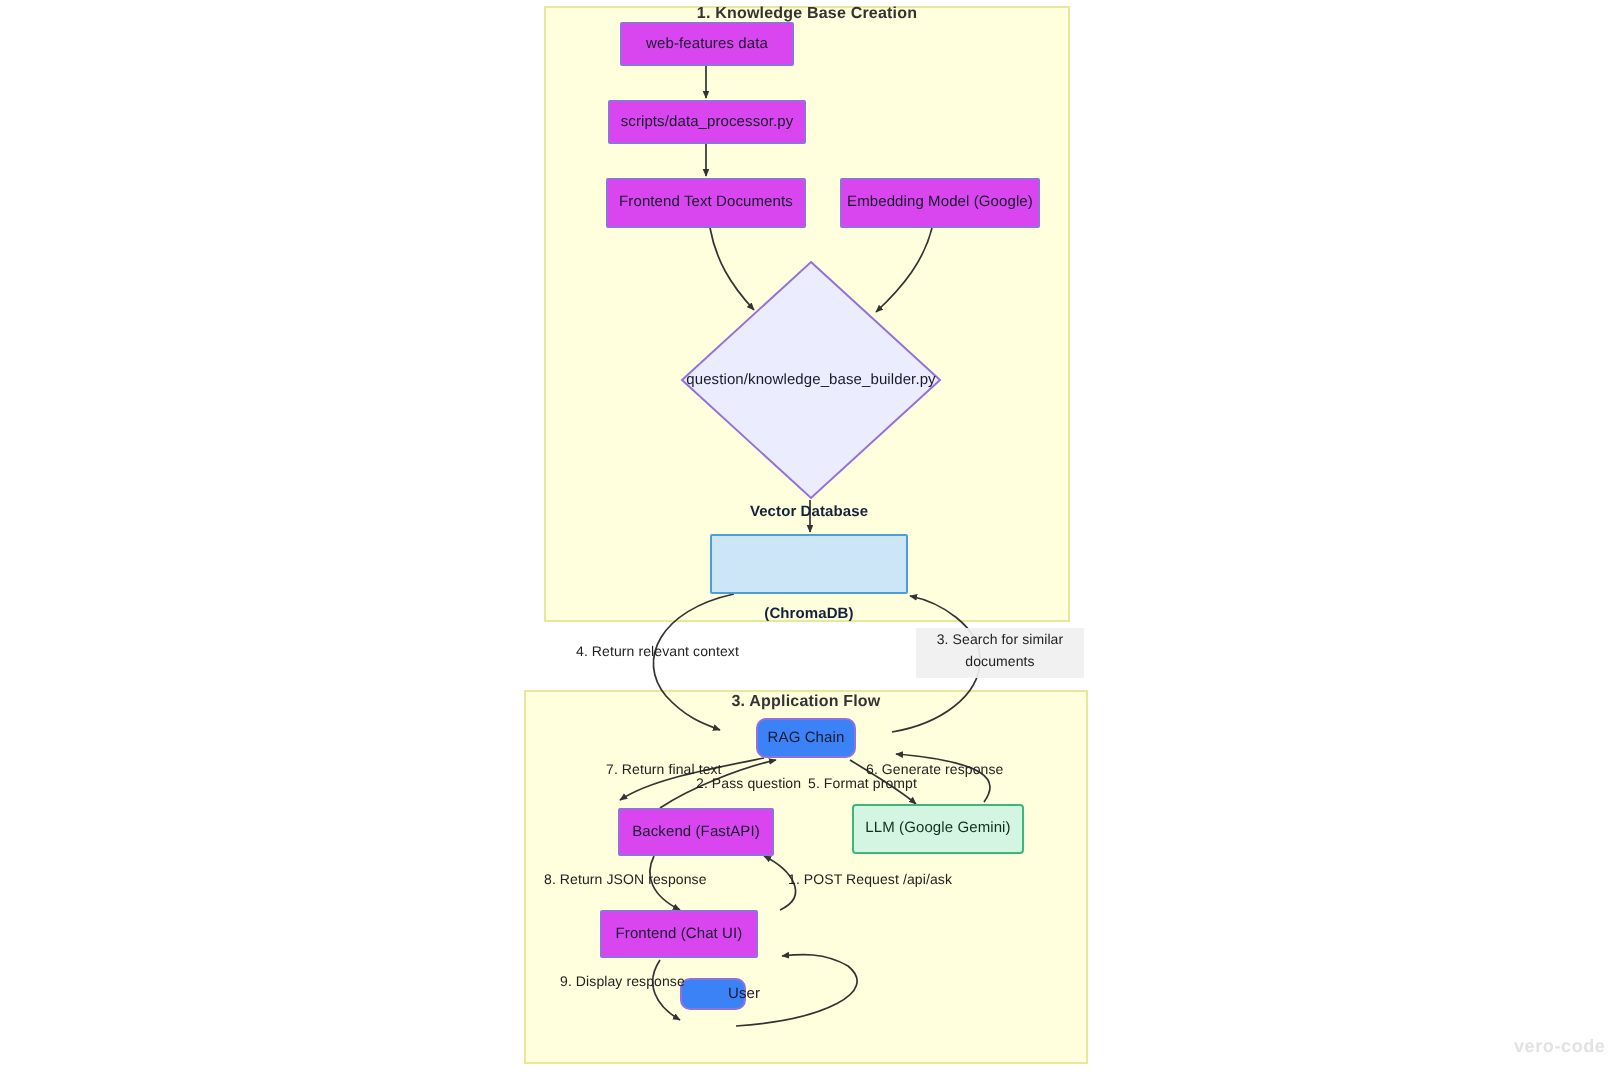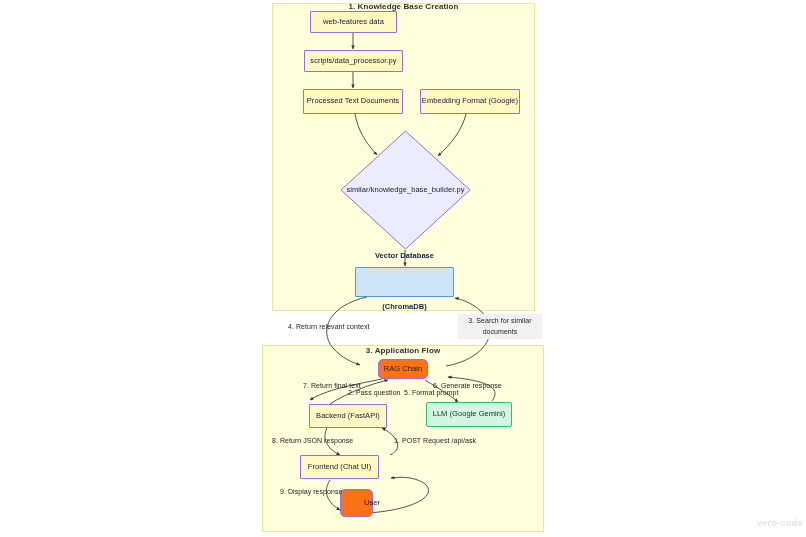--- a/index.html
+++ b/index.html
@@ -47,26 +47,26 @@
     flex-direction: column;
     align-items: center;
     justify-content: center;
     text-align: center;
     font-size: 7.5px;
     line-height: 1.45;
     color: #1a1a2e;
     letter-spacing: 0.05px;
   }
   .node-rect {
-    background: #fef9c3;
+    background: #d946ef;
     border: 1px solid #9370db;
     border-radius: 1px;
   }
   .node-round {
-    background: #f97316;
+    background: #3b82f6;
     border: 1px solid #9370db;
     border-radius: 5px;
   }
   .node-db {
     background: #cde6f7;
     border: 1.2px solid #4a9fd8;
     border-radius: 1px;
     font-weight: bold;
     color: #11223a;
     gap: 40px;
@@ -170,32 +170,32 @@
 
   <div class="node node-rect" style="left:310px; top:11px; width:87px; height:22px;">
     <span>web-features data</span>
   </div>
 
   <div class="node node-rect" style="left:304px; top:50px; width:99px; height:22px;">
     <span>scripts/data_processor.py</span>
   </div>
 
   <div class="node node-rect" style="left:303px; top:89px; width:100px; height:25px;">
-    <span>Processed Text Documents</span>
+    <span>Frontend Text Documents</span>
   </div>
 
   <div class="node node-rect" style="left:420px; top:89px; width:100px; height:25px;">
-    <span>Embedding Format (Google)</span>
+    <span>Embedding Model (Google)</span>
   </div>
 
   <div class="node node-diamond" style="left:340px; top:130px; width:131px; height:120px;">
     <svg class="diamond-shape" viewBox="0 0 131 120" preserveAspectRatio="none">
       <polygon points="65.5,1 130,60 65.5,119 1,60" fill="#ececff" stroke="#9370db" stroke-width="1"></polygon>
     </svg>
-    <span class="diamond-label">similar/knowledge_base_builder.py</span>
+    <span class="diamond-label">question/knowledge_base_builder.py</span>
   </div>
 
   <div class="node node-db" style="left:355px; top:267px; width:99px; height:30px;">
     <span>Vector Database</span>
     <span>(ChromaDB)</span>
   </div>
 
   <div class="node node-round" style="left:378px; top:359px; width:50px; height:20px;">
     <span>RAG Chain</span>
   </div>
@@ -205,21 +205,21 @@
   </div>
 
   <div class="node node-llm" style="left:426px; top:402px; width:86px; height:25px;">
     <span>LLM (Google Gemini)</span>
   </div>
 
   <div class="node node-rect" style="left:300px; top:455px; width:79px; height:24px;">
     <span>Frontend (Chat UI)</span>
   </div>
 
-  <div class="node node-round" style="left:340px; top:489px; width:28px; height:28px;padding-left:31px;">
+  <div class="node node-round" style="left:340px; top:489px; width:28px; height:16px;padding-left:31px;">
     <span>User</span>
   </div>
 
   <div class="edge-label boxed" style="left:458px; top:314px; width:78px; text-align:center;">
     <span>3. Search for similar</span><br>
     <span>documents</span>
   </div>
 
   <div class="edge-label" style="left:288px; top:322px;">
     <span>4. Return relevant context</span>

